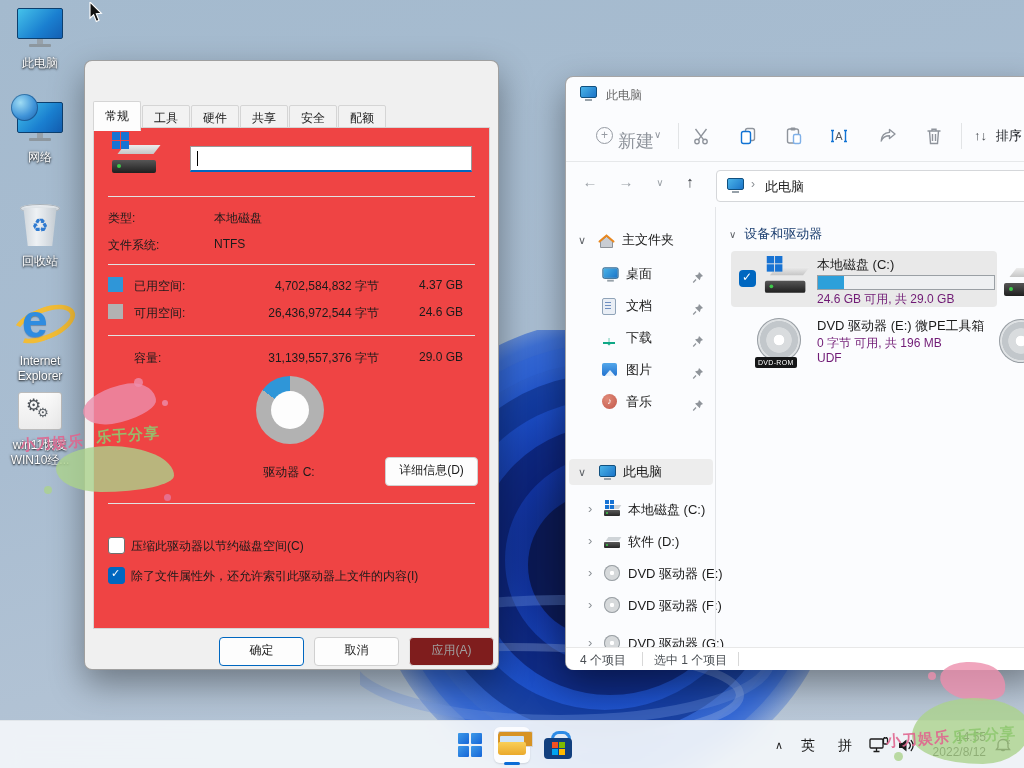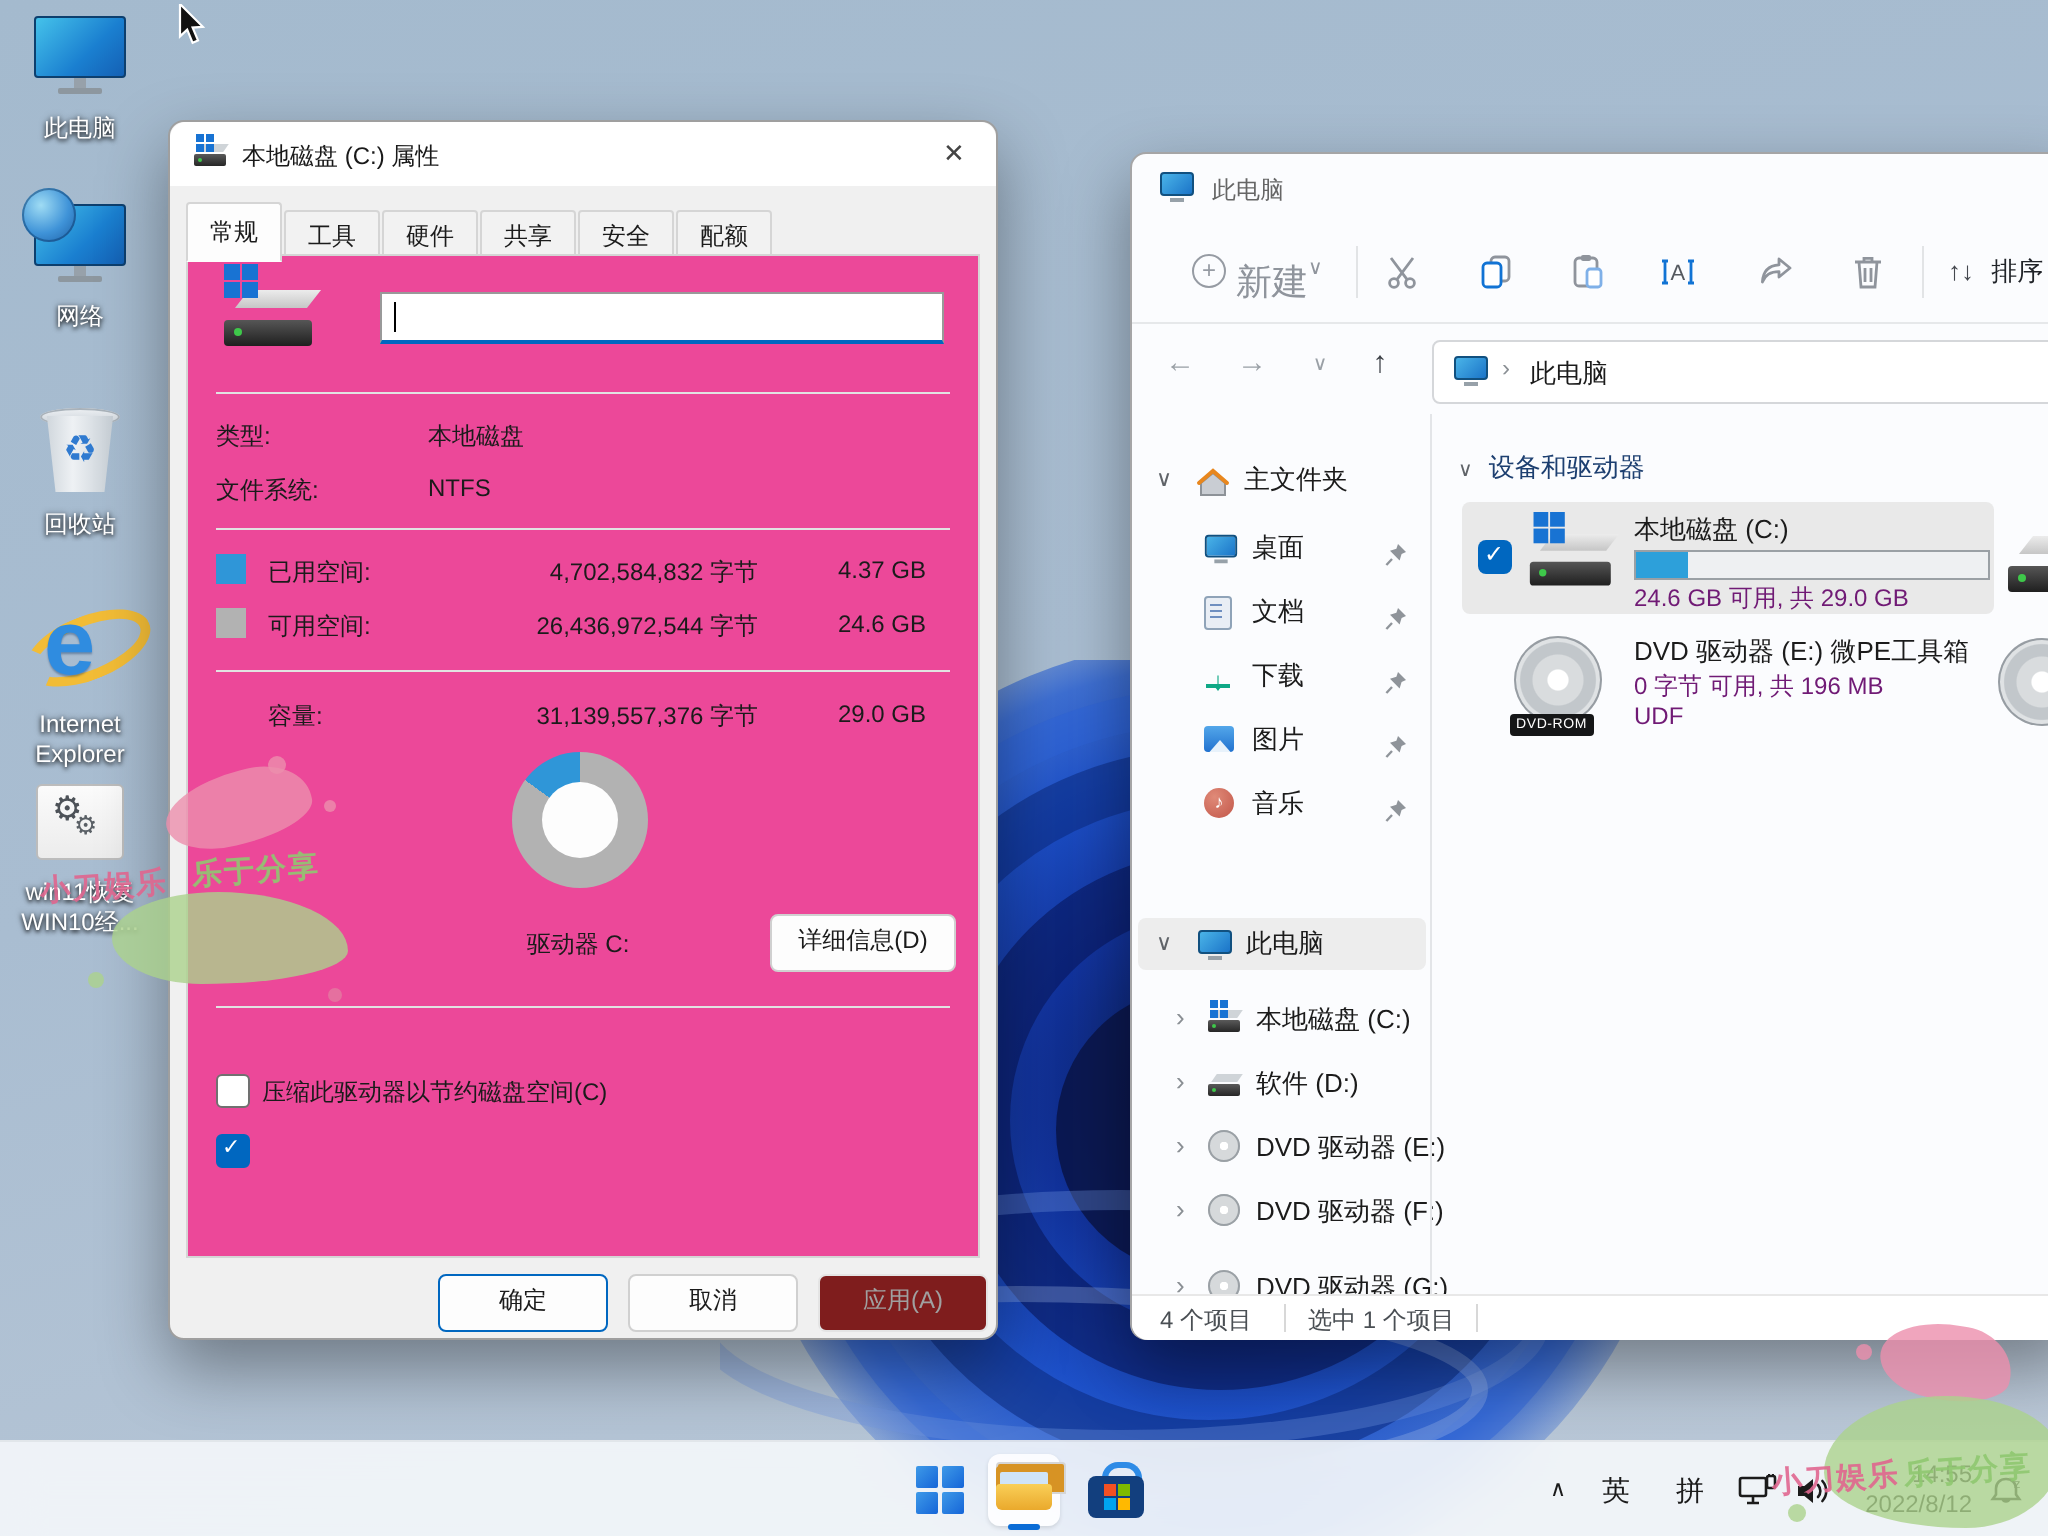--- a/index.html
+++ b/index.html
@@ -33,21 +33,21 @@
   
   .win{position:absolute;background:#f0f0f0;border:1px solid rgba(60,60,60,.45);border-radius:8px;box-shadow:0 14px 34px rgba(0,0,0,.38)}
   
   .dlg{left:84px;top:60px;width:413px;height:608px;z-index:30;font-size:12px;color:#1b1b1b}
   .dlg .tbar{position:absolute;left:0;top:0;right:0;height:32px;background:#fff;border-radius:8px 8px 0 0}
   .dlg .tbar .ttl{position:absolute;left:36px;top:9px;font-size:12px;color:#191919}
   .dlg .close{position:absolute;right:8px;top:4px;width:26px;height:24px;text-align:center;line-height:24px;font-size:13px;color:#444}
   .tabs{position:absolute;left:8px;top:40px;height:25px}
   .tab{display:inline-block;padding:4px 11px;border:1px solid #d5d5d5;background:#f2f2f2;margin-right:1px;position:relative;top:2px;font-size:12px;border-radius:2px 2px 0 0}
   .tab.sel{background:#fdfdfd;top:0;padding:6px 11px 5px;border-bottom:1px solid #fdfdfd;z-index:2}
-  .page{position:absolute;left:8px;top:66px;width:395px;height:500px;background:#ec4899;border:1px solid #d5d5d5}
+  .page{position:absolute;left:8px;top:66px;width:395px;height:500px;background:#ef4444;border:1px solid #d5d5d5}
   .hr{position:absolute;left:14px;right:14px;height:1px;background:#e2e2e2}
   .big-drive{position:absolute;width:48px;height:36px}
   .bd-top{position:absolute;top:5px;left:9px;width:36px;height:9px;background:linear-gradient(#ececec,#c6c6c6);transform:skewX(-38deg)}
   .bd-front{position:absolute;bottom:3px;left:0;width:44px;height:13px;background:linear-gradient(#565656,#1f1f1f);border-radius:2px}
   .bd-dot{position:absolute;bottom:8px;left:5px;width:4px;height:4px;border-radius:50%;background:#3ec84a}
   .win-badge{position:absolute;display:grid;grid-template-columns:8px 8px;grid-gap:1px;width:17px;height:17px}
   .win-badge i{width:8px;height:8px;background:#1873d3}
   .vol-input{position:absolute;background:#fff;border:1px solid #999;border-bottom:2px solid #0067c0}
   .caret{position:absolute;left:6px;top:4px;width:1px;height:15px;background:#000}
   .frow .lab{position:absolute;left:40px}
@@ -411,35 +411,20 @@
 
   <div class="statusbar">
     <span class="t" style="left:14px">4 个项目</span>
     <span class="sdiv" style="left:76px"></span>
     <span class="t" style="left:88px">选中 1 个项目</span>
     <span class="sdiv" style="left:172px"></span>
   </div>
 </div>
 
 <div class="win dlg">
-  <div class="tbar">
-    <span class="ic-drive" style="left:12px;top:11px">
-        <span class="t"></span>
-        <span class="f"></span>
-        <span class="d"></span>
-        <span class="mini-badge">
-          <i></i>
-          <i></i>
-          <i></i>
-          <i></i>
-        </span>
-      </span>
-    <span class="ttl">本地磁盘 (C:) 属性</span>
-    <span class="close">✕</span>
-  </div>
   <div class="tabs">
     <span class="tab sel">常规</span><span class="tab">工具</span><span class="tab">硬件</span><span class="tab">共享</span><span class="tab">安全</span><span class="tab">配额</span>
   </div>
   <div class="page">
     <span class="big-drive" style="left:18px;top:12px">
       <span class="bd-top"></span>
         <span class="bd-front"></span>
         <span class="bd-dot"></span>
       <span class="win-badge" style="top:-8px;left:0">
           <i></i>
@@ -485,20 +470,21 @@
     </div>
 
     <span class="donut" style="left: 162px; top: 248px; background: conic-gradient(rgb(178, 178, 178) 0deg, rgb(178, 178, 178) 85%, rgb(47, 150, 216) 85%, rgb(47, 150, 216) 100%);"></span>
     <span class="abs" style="left:130px;top:336px;width:130px;text-align:center">驱动器 C:</span>
     <span class="btn" style="left:291px;top:329px;width:91px">详细信息(D)</span>
     <div class="hr" style="top:375px"></div>
 
     <span class="cb" style="left:14px;top:409px"></span>
     <span class="abs" style="left:37px;top:410px">压缩此驱动器以节约磁盘空间(C)</span>
     <span class="cb checked" style="left:14px;top:439px"></span>
+    <span class="abs" style="left:37px;top:440px">除了文件属性外，还允许索引此驱动器上文件的内容(I)</span>
   </div>
   <span class="btn default" style="left:134px;top:576px;width:83px">确定</span>
   <span class="btn" style="left:229px;top:576px;width:83px">取消</span>
   <span class="btn disabled" style="left:324px;top:576px;width:83px">应用(A)</span>
 </div>
 
 <div class="taskbar">
   <span class="tkic" style="left:452px">
     <span class="startgrid">
         <i></i>

